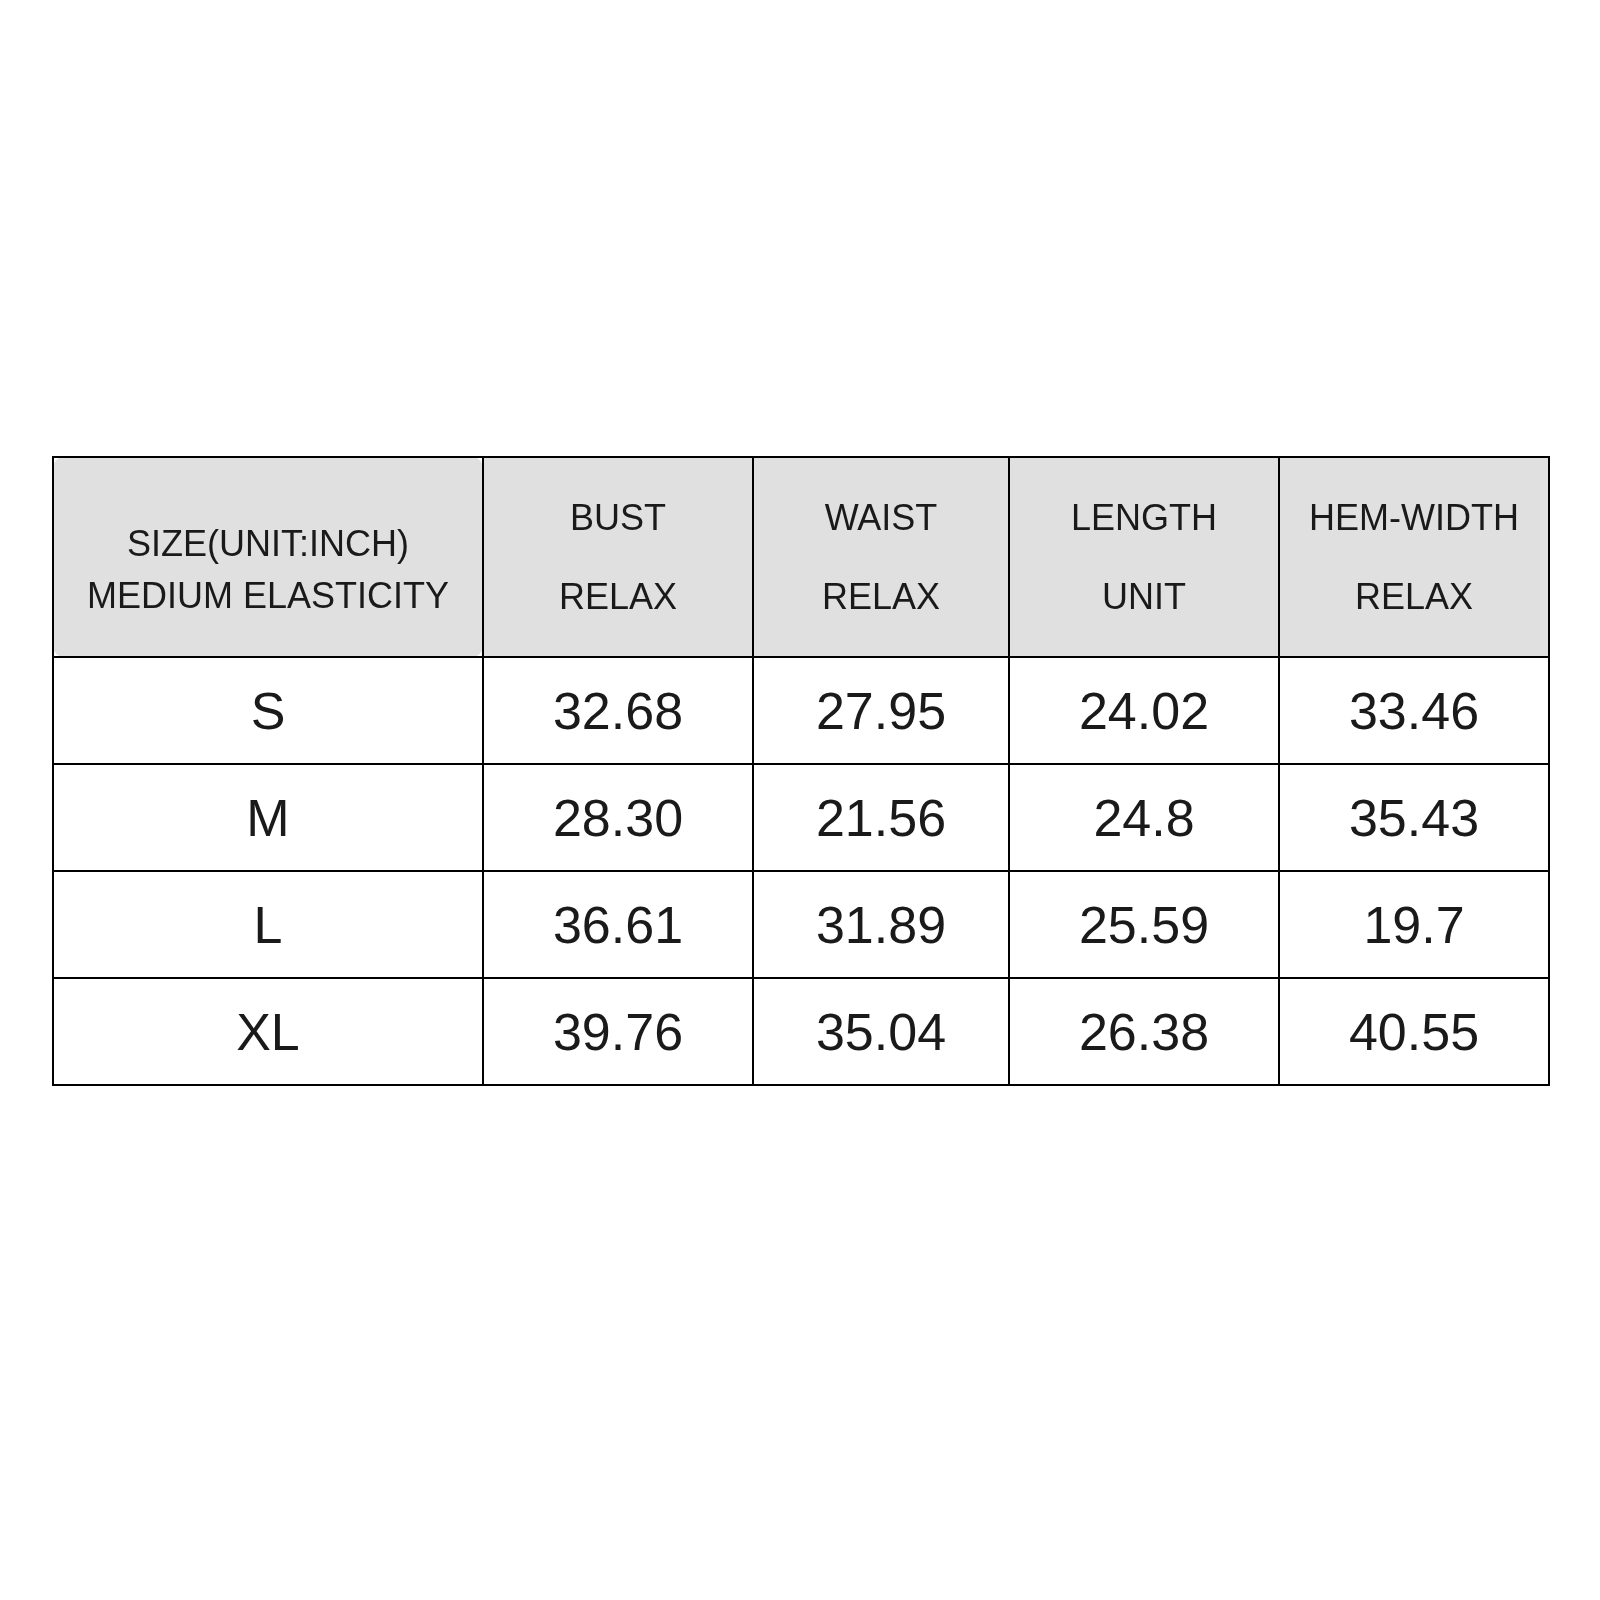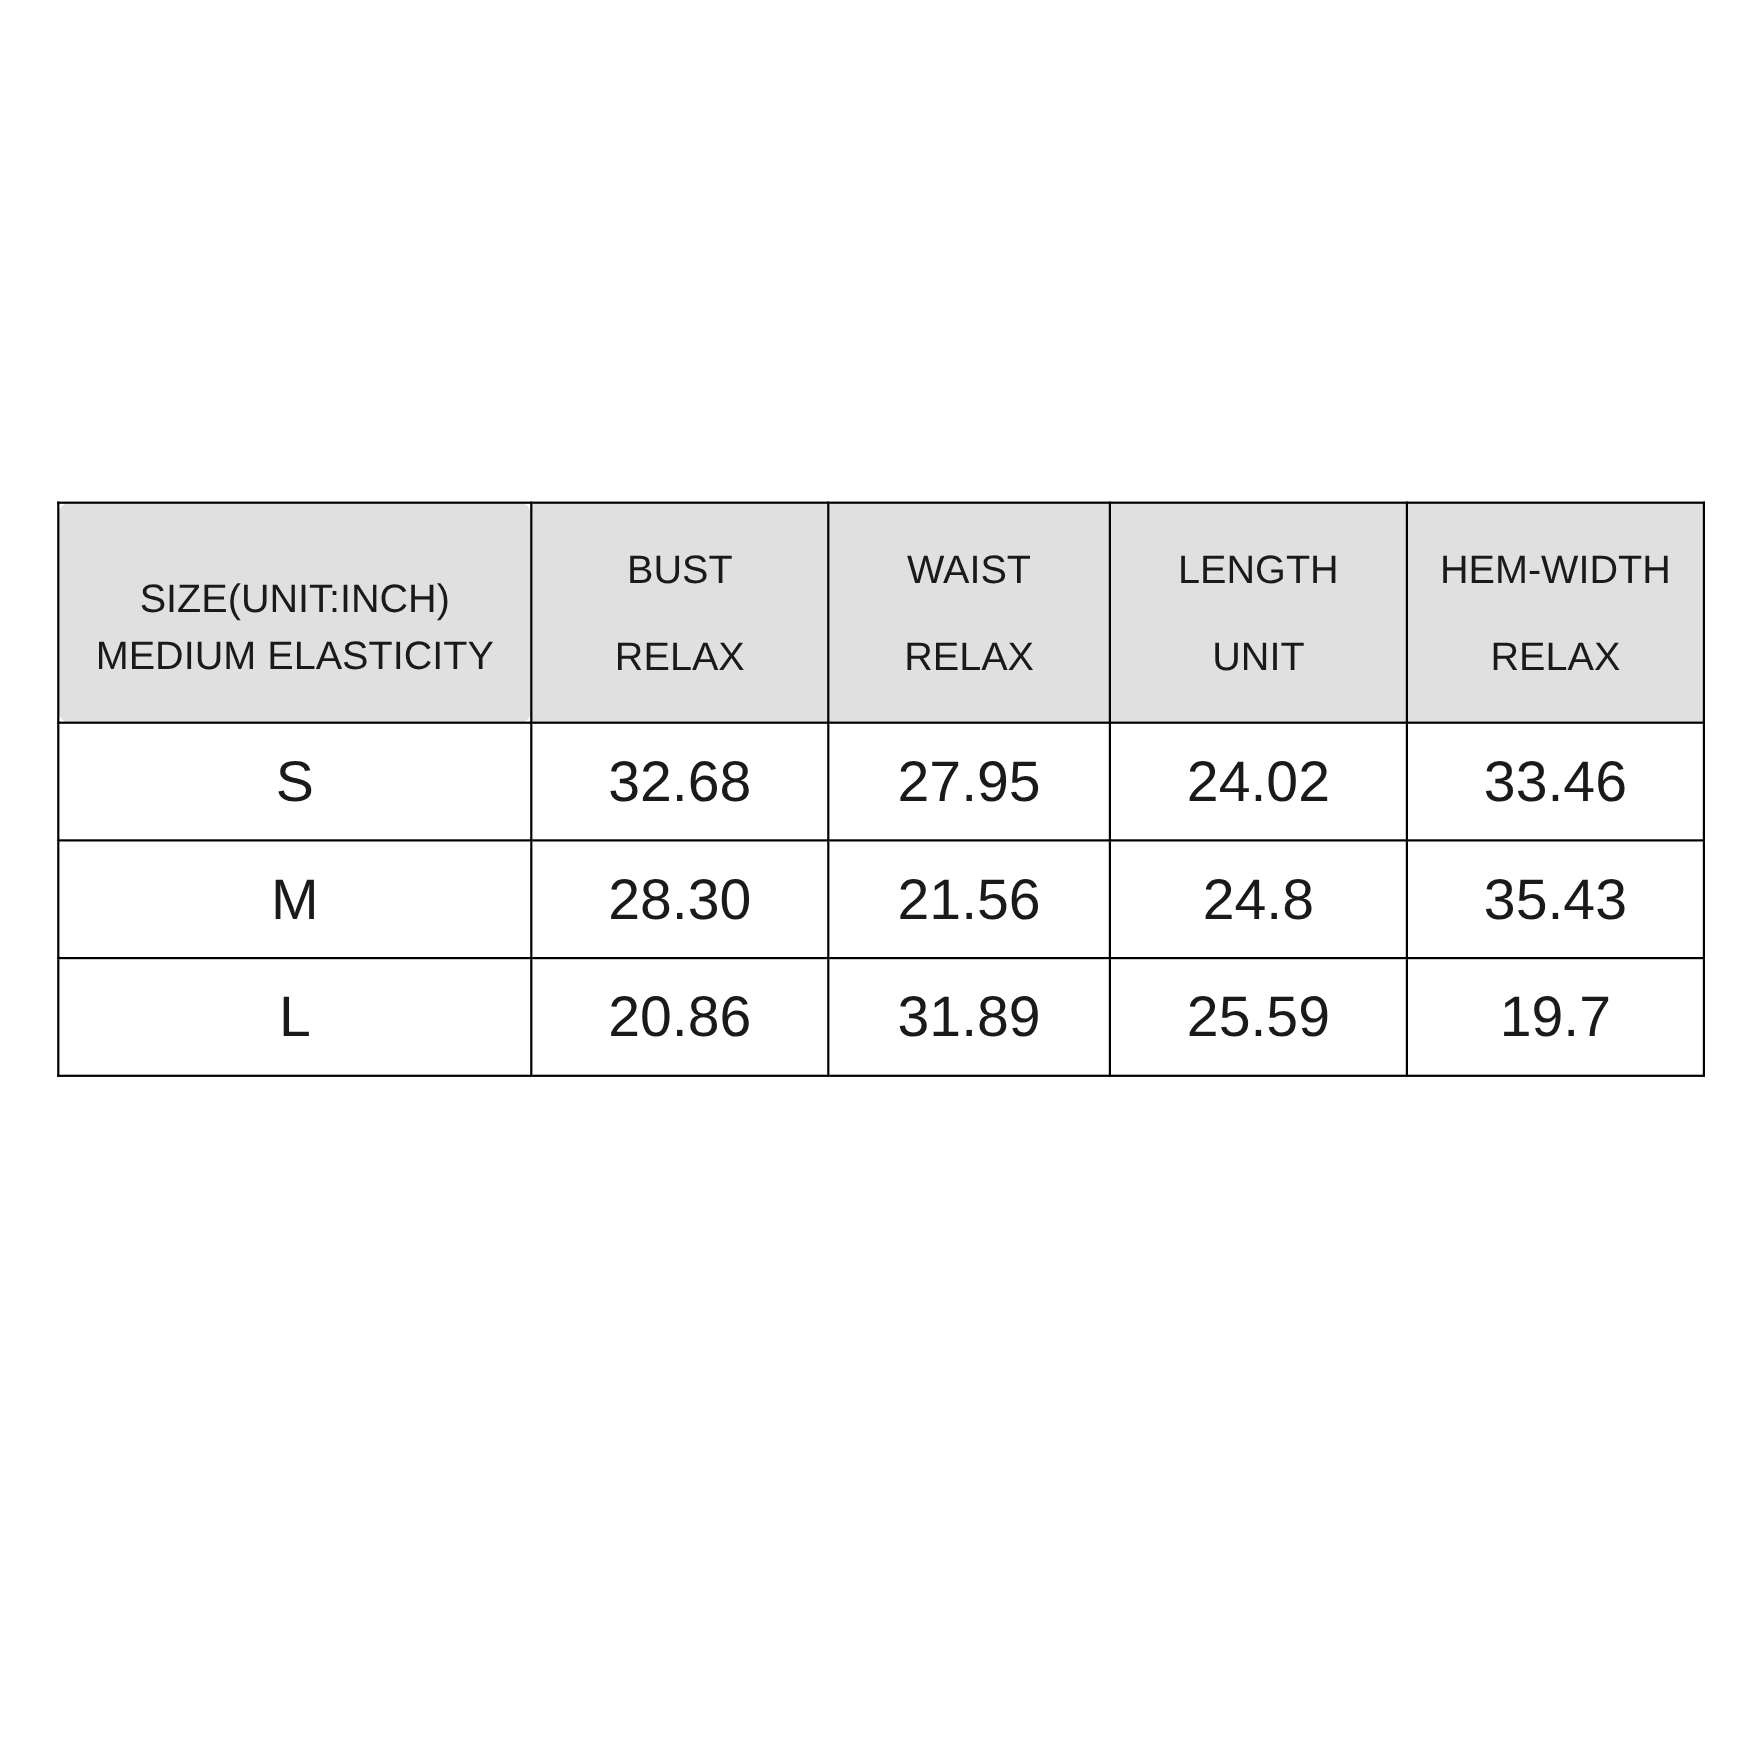--- a/index.html
+++ b/index.html
@@ -110,22 +110,29 @@
       <tr class="data-row">
         <td>M</td>
         <td>28.30</td>
         <td>21.56</td>
         <td>24.8</td>
         <td>35.43</td>
       </tr>
 
       <tr class="data-row">
         <td>L</td>
-        <td>20.86</td>
+        <td>36.61</td>
         <td>31.89</td>
         <td>25.59</td>
         <td>19.7</td>
       </tr>
 
+      <tr class="data-row">
+        <td>XL</td>
+        <td>39.76</td>
+        <td>35.04</td>
+        <td>26.38</td>
+        <td>40.55</td>
+      </tr>
 
     </tbody>
   </table>
 </div>
 
 </body></html>

